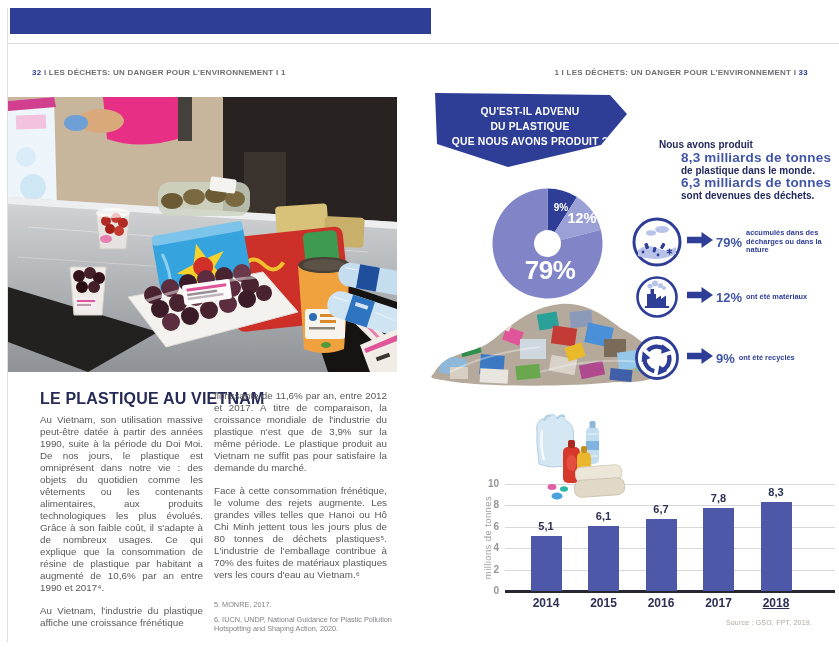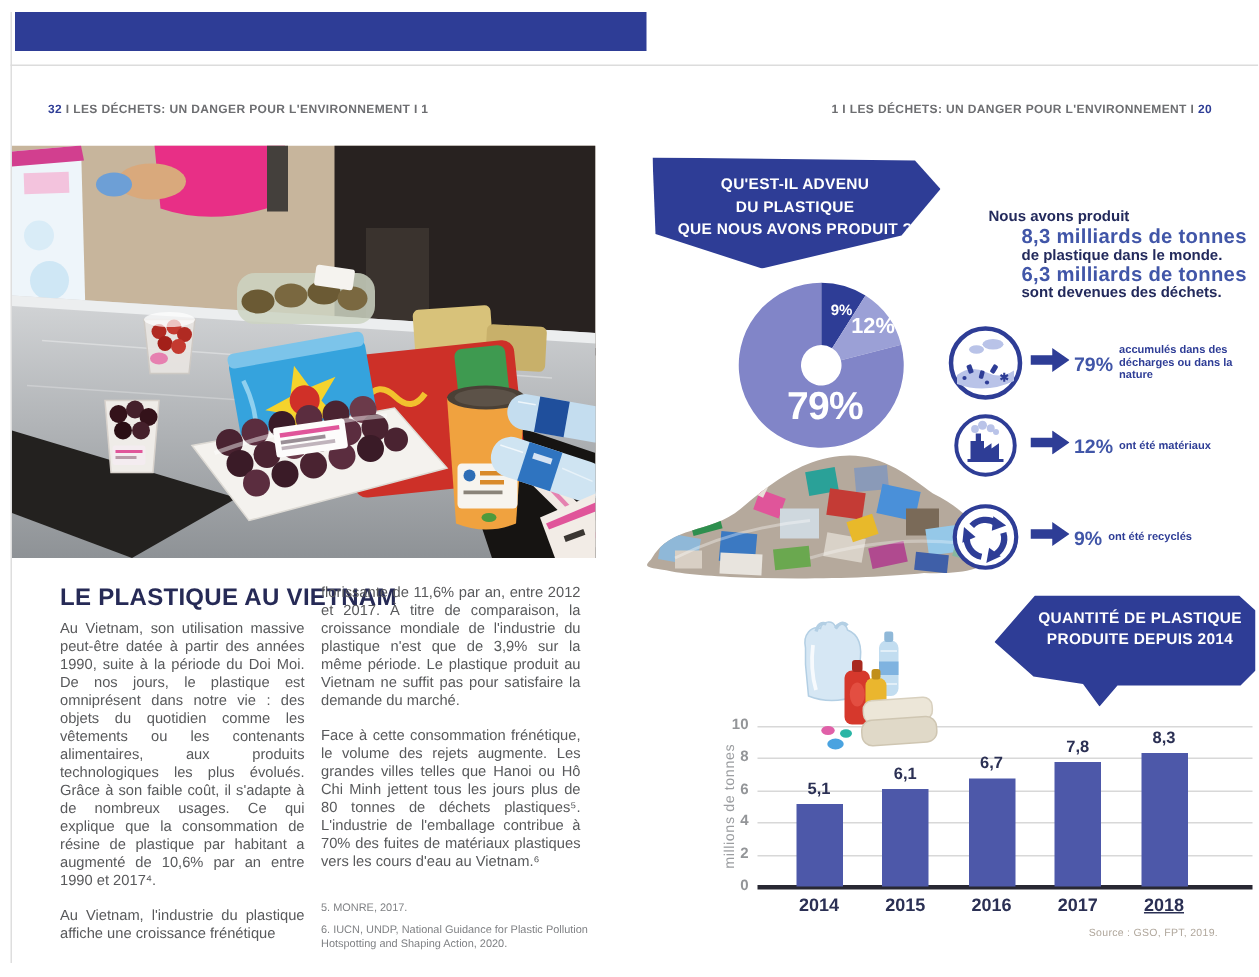--- a/index.html
+++ b/index.html
@@ -23,21 +23,21 @@
   .body-col { font-size:9.8px; line-height:12px; text-align:justify; color:#58595b; }
   .body-col p + p { margin-top:11px; }
   #col1 { left:40px; top:414px; width:163px; }
   #col2 { left:214px; top:390px; width:173px; }
   .footnote { font-size:7.3px; line-height:9.3px; color:#808285; }
   #fn4 { left:40px; top:612px; width:172px; }
   #fn5 { left:214px; top:600px; width:185px; }
   #fn6 { left:214px; top:615px; width:185px; }
 
   
-  #banner1 { left:432px; top:104px; width:197px; height:78px; background:#2e3d96;
+  #banner1 { left:432px; top:92px; width:197px; height:78px; background:#2e3d96;
     clip-path:polygon(3px 1px,178px 3px,195px 22px,169px 53px,76px 75px,5px 52px); }
   #banner1-text { position:absolute; left:10px; top:12px; width:176px; text-align:center;
     font-size:10.3px; font-weight:bold; color:#ffffff; line-height:15px; letter-spacing:0.2px; }
   #banner2 { left:660px; top:395px; width:179px; height:80px; background:#2e3d96;
     clip-path:polygon(30px 2px,166px 2px,177px 12px,177px 52px,167px 62px,85px 62px,73px 76px,62px 61px,29px 56px,3px 33px); }
   #banner2-text { position:absolute; left:26px; top:11px; width:148px; text-align:center;
     font-size:10.3px; font-weight:bold; color:#ffffff; line-height:14px; letter-spacing:0.2px; }
 
   
   #produced { left:659px; top:139px; width:186px; }
@@ -79,21 +79,21 @@
 </head>
 <body>
 
 <div class="canvas">
 
   <div class="abs" id="top-bar"></div>
   <div class="abs" id="edge-line"></div>
   <div class="abs" id="top-rule"></div>
 
   <div class="abs running-header" id="header-left"><span class="pnum">32</span><span> I LES DÉCHETS: UN DANGER POUR L'ENVIRONNEMENT I 1</span></div>
-  <div class="abs running-header" id="header-right"><span>1 I LES DÉCHETS: UN DANGER POUR L'ENVIRONNEMENT I </span><span class="pnum">20</span></div>
+  <div class="abs running-header" id="header-right"><span>1 I LES DÉCHETS: UN DANGER POUR L'ENVIRONNEMENT I </span><span class="pnum">33</span></div>
 
   <svg class="abs" id="photo" viewBox="0 0 389 275">
     <defs>
       <linearGradient id="steel" x1="0" y1="0" x2="0" y2="1">
         <stop offset="0" stop-color="#d3d5d7"></stop>
           <stop offset="1" stop-color="#8e9296"></stop>
       </linearGradient>
     </defs>
     <rect width="389" height="275" fill="#c7b59c"></rect>
     <rect x="215" y="0" width="174" height="140" fill="#282220"></rect>
@@ -379,26 +379,20 @@
     </span>
     <span class="stat-arrow">
       <svg width="26" height="16" viewBox="0 0 26 16">
           <polygon points="0,4.8 14.5,4.8 14.5,0 26,8 14.5,16 14.5,11.2 0,11.2" fill="#2e3d96"></polygon>
         </svg>
     </span>
     <span class="stat-value">9%</span>
     <span class="stat-label">ont été recyclés</span>
   </div>
 
-  <div class="abs" id="banner2">
-    <div id="banner2-text">
-      <div>QUANTITÉ DE PLASTIQUE</div>
-      <div>PRODUITE DEPUIS 2014</div>
-    </div>
-  </div>
 
   <div class="abs" id="ylabel">millions de tonnes</div>
   <div class="abs" id="bar-chart">
       <div class="grid baseline" style="top: 107px;"></div>
       <div class="ytick" style="top: 101px;">0</div>
       <div class="grid" style="top: 85.6px;"></div>
       <div class="ytick" style="top: 79.6px;">2</div>
       <div class="grid" style="top: 64.2px;"></div>
       <div class="ytick" style="top: 58.2px;">4</div>
       <div class="grid" style="top: 42.8px;"></div>

